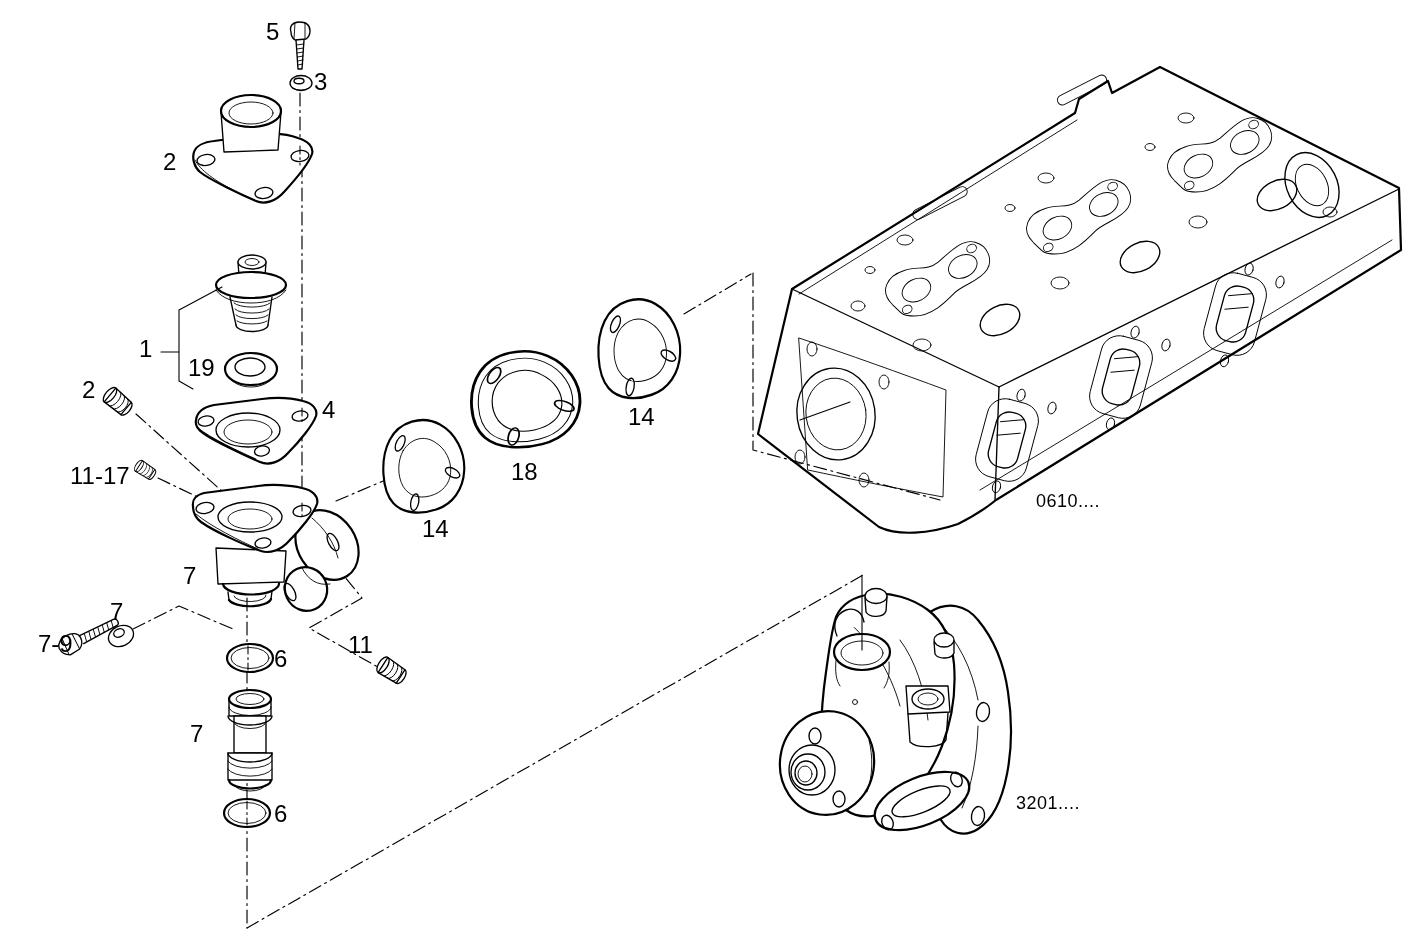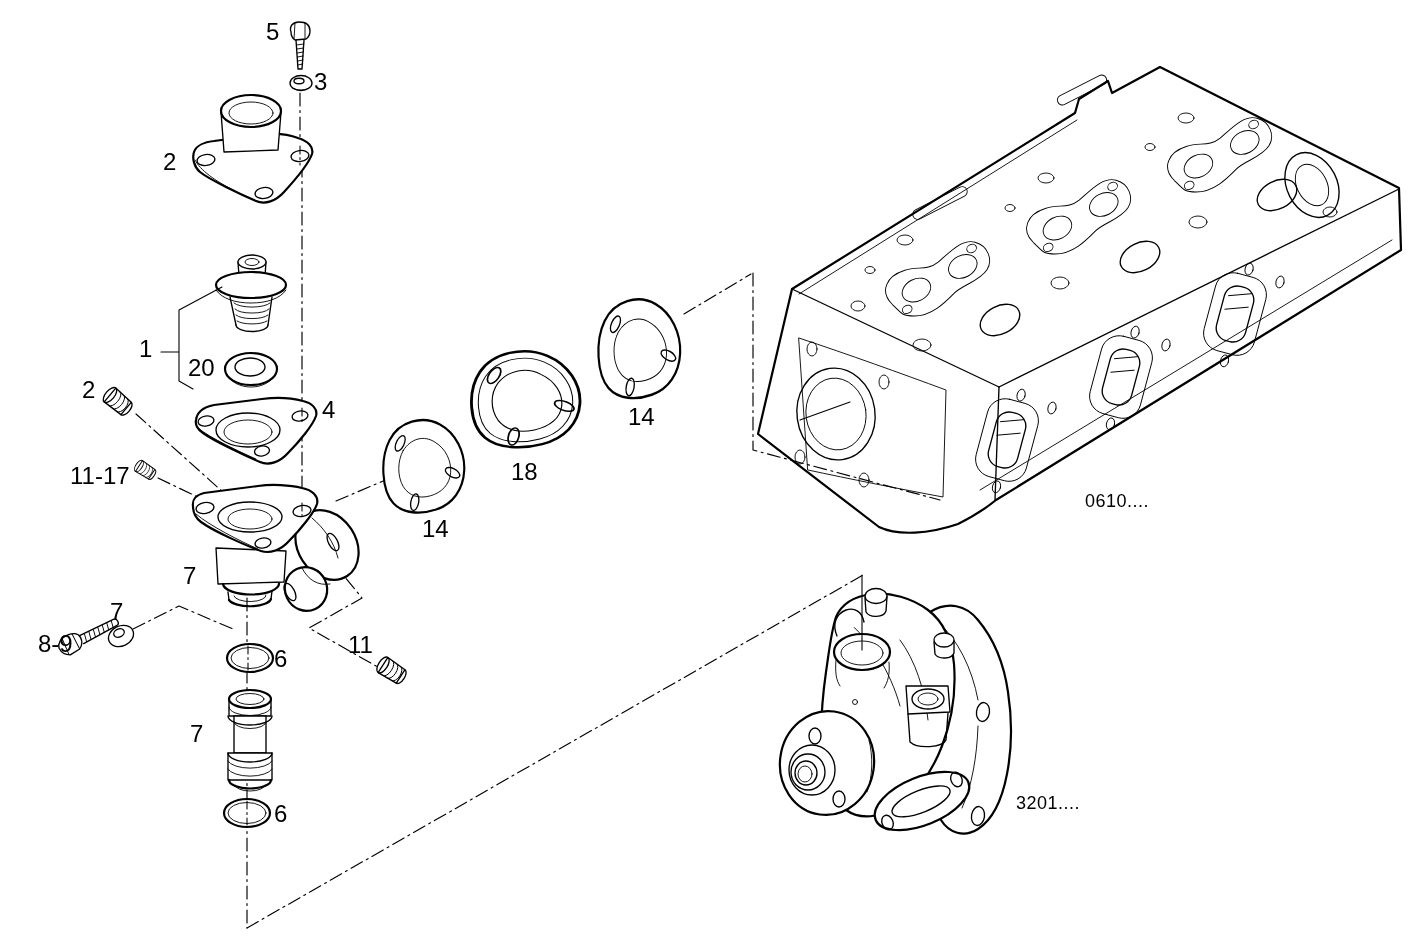--- a/index.html
+++ b/index.html
@@ -363,30 +363,30 @@
     <path class="sol" d="M 862,575 L 862,650"></path>
     <path class="sol" d="M 800,420 L 850,402"></path>
     <path class="sol" d="M 161,352 L 179,352 M 179,310 L 179,381 M 179,310 L 222,287 M 179,381 L 193,389"></path>
   </g>
 </svg>
 
   <div class="callout" style="left:266px;top:19px">5</div>
   <div class="callout" style="left:314px;top:69px">3</div>
   <div class="callout" style="left:163px;top:149px">2</div>
   <div class="callout" style="left:139px;top:336px">1</div>
-  <div class="callout" style="left:188px;top:355px">20</div>
+  <div class="callout" style="left:188px;top:355px">19</div>
   <div class="callout" style="left:82px;top:377px">2</div>
   <div class="callout" style="left:322px;top:397px">4</div>
   <div class="callout" style="left:70px;top:463px">11-17</div>
   <div class="callout" style="left:183px;top:563px">7</div>
   <div class="callout" style="left:110px;top:599px">7</div>
-  <div class="callout" style="left:38px;top:631px">8-9</div>
+  <div class="callout" style="left:38px;top:631px">7-9</div>
   <div class="callout" style="left:274px;top:646px">6</div>
   <div class="callout" style="left:348px;top:632px">11</div>
   <div class="callout" style="left:190px;top:721px">7</div>
   <div class="callout" style="left:274px;top:801px">6</div>
   <div class="callout" style="left:511px;top:459px">18</div>
   <div class="callout" style="left:422px;top:516px">14</div>
   <div class="callout" style="left:628px;top:404px">14</div>
 
-  <div class="ref" style="left:1085px;top:491px">0610....</div>
+  <div class="ref" style="left:1036px;top:491px">0610....</div>
   <div class="ref" style="left:1016px;top:793px">3201....</div>
 </div>
 
 </body></html>

